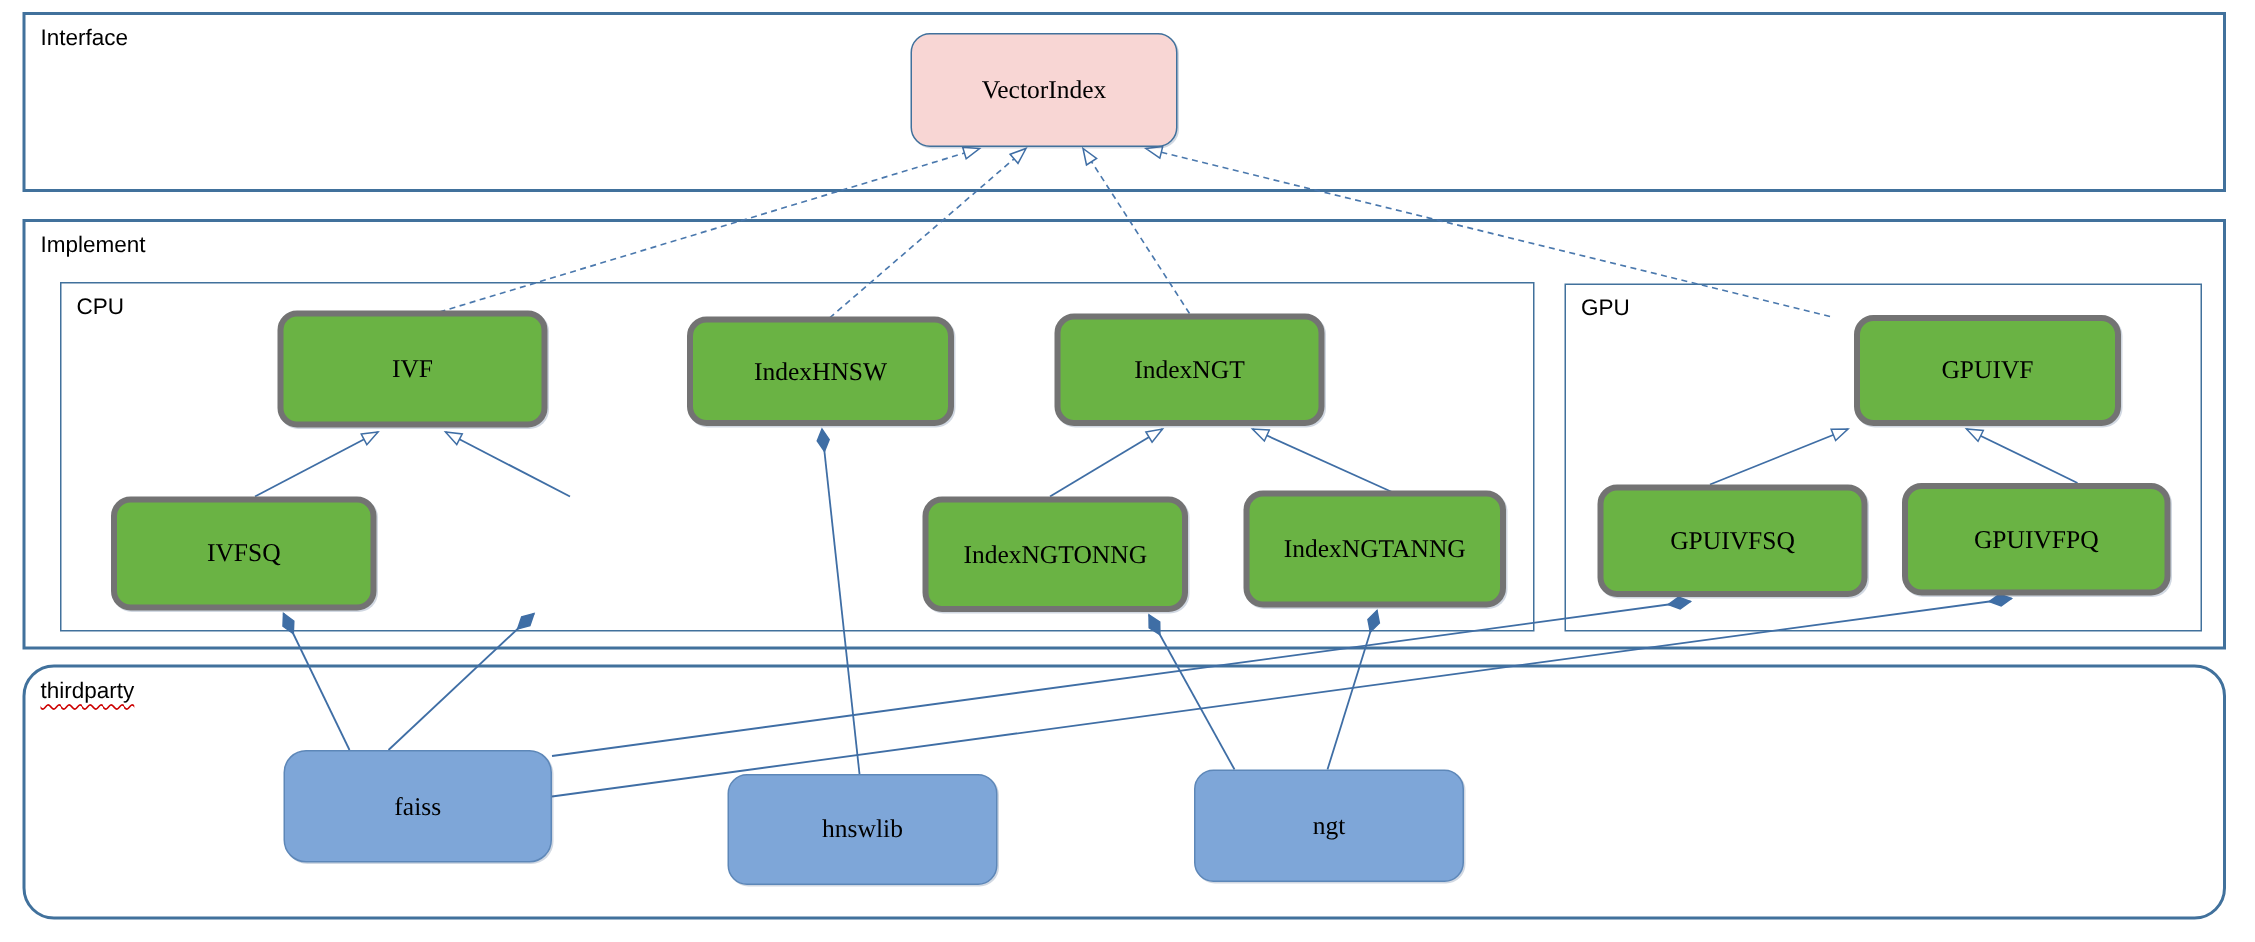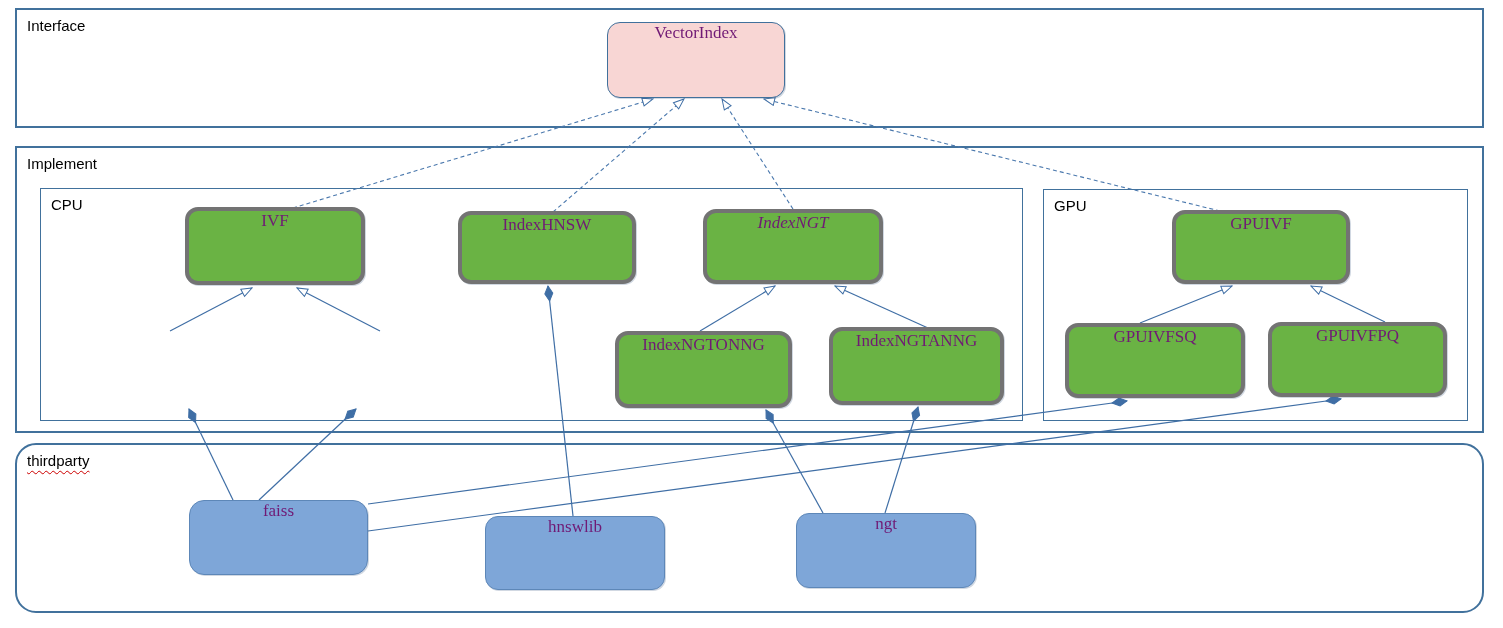--- a/index.html
+++ b/index.html
@@ -13,22 +13,22 @@
     position:absolute;left:10px;top:7px;font-size:15px;color:#000000;
     font-family:"Liberation Sans", sans-serif;
   }
   .glabel.wavy{text-decoration:underline wavy #cc0000 1px;text-underline-offset:4px;}
   .edges{position:absolute;left:0;top:0;width:1503px;height:628px;pointer-events:none;}
   .edges line{pointer-events:stroke;}
   .e{stroke:#3f6ea5;stroke-width:1.2;fill:none;}
   .e.dash{stroke:#4a78ad;stroke-width:1.1;stroke-dasharray:4 3;}
   .node{
     position:absolute;border-radius:13px;box-sizing:border-box;
-    display:flex;justify-content:center;
-    font-family:"Liberation Serif", serif;font-size:17px;color:#701a75;
+    display:flex;align-items:center;justify-content:center;
+    font-family:"Liberation Serif", serif;font-size:17px;color:#000000;
     box-shadow:1px 1px 0 rgba(70,100,140,0.25);
   }
   .node.green{background:#6ab344;border:4px solid #737373;}
   .node.blue{background:#7ea6d8;border:1px solid #5d87b8;}
   .node.pink{background:#f8d6d4;border:1.5px solid #41719c;}
 </style>
 </head>
 <body>
 
 <div class="canvas">
@@ -83,31 +83,34 @@
   <div class="node pink" style="left:607px;top:22px;width:178px;height:76px;">
     <span>VectorIndex</span>
   </div>
 
   <div class="node green" style="left:185px;top:207px;width:180px;height:78px;">
     <span>IVF</span>
   </div>
   <div class="node green" style="left:458px;top:211px;width:178px;height:73px;">
     <span>IndexHNSW</span>
   </div>
-  <div class="node green" style="left:703px;top:209px;width:180px;height:75px;font-style:italic;">
+  <div class="node green" style="left:703px;top:209px;width:180px;height:75px;">
     <span>IndexNGT</span>
+  </div>
+  <div class="node green" style="left:74px;top:331px;width:177px;height:76px;">
+    <span>IVFSQ</span>
   </div>
   <div class="node green" style="left:615px;top:331px;width:177px;height:77px;">
     <span>IndexNGTONNG</span>
   </div>
   <div class="node green" style="left:829px;top:327px;width:175px;height:78px;">
     <span>IndexNGTANNG</span>
   </div>
 
-  <div class="node green" style="left:1172px;top:210px;width:178px;height:74px;">
+  <div class="node green" style="left:1236px;top:210px;width:178px;height:74px;">
     <span>GPUIVF</span>
   </div>
   <div class="node green" style="left:1065px;top:323px;width:180px;height:75px;">
     <span>GPUIVFSQ</span>
   </div>
   <div class="node green" style="left:1268px;top:322px;width:179px;height:75px;">
     <span>GPUIVFPQ</span>
   </div>
 
   <div class="node blue" style="left:189px;top:500px;width:179px;height:75px;border-radius:15px;">

